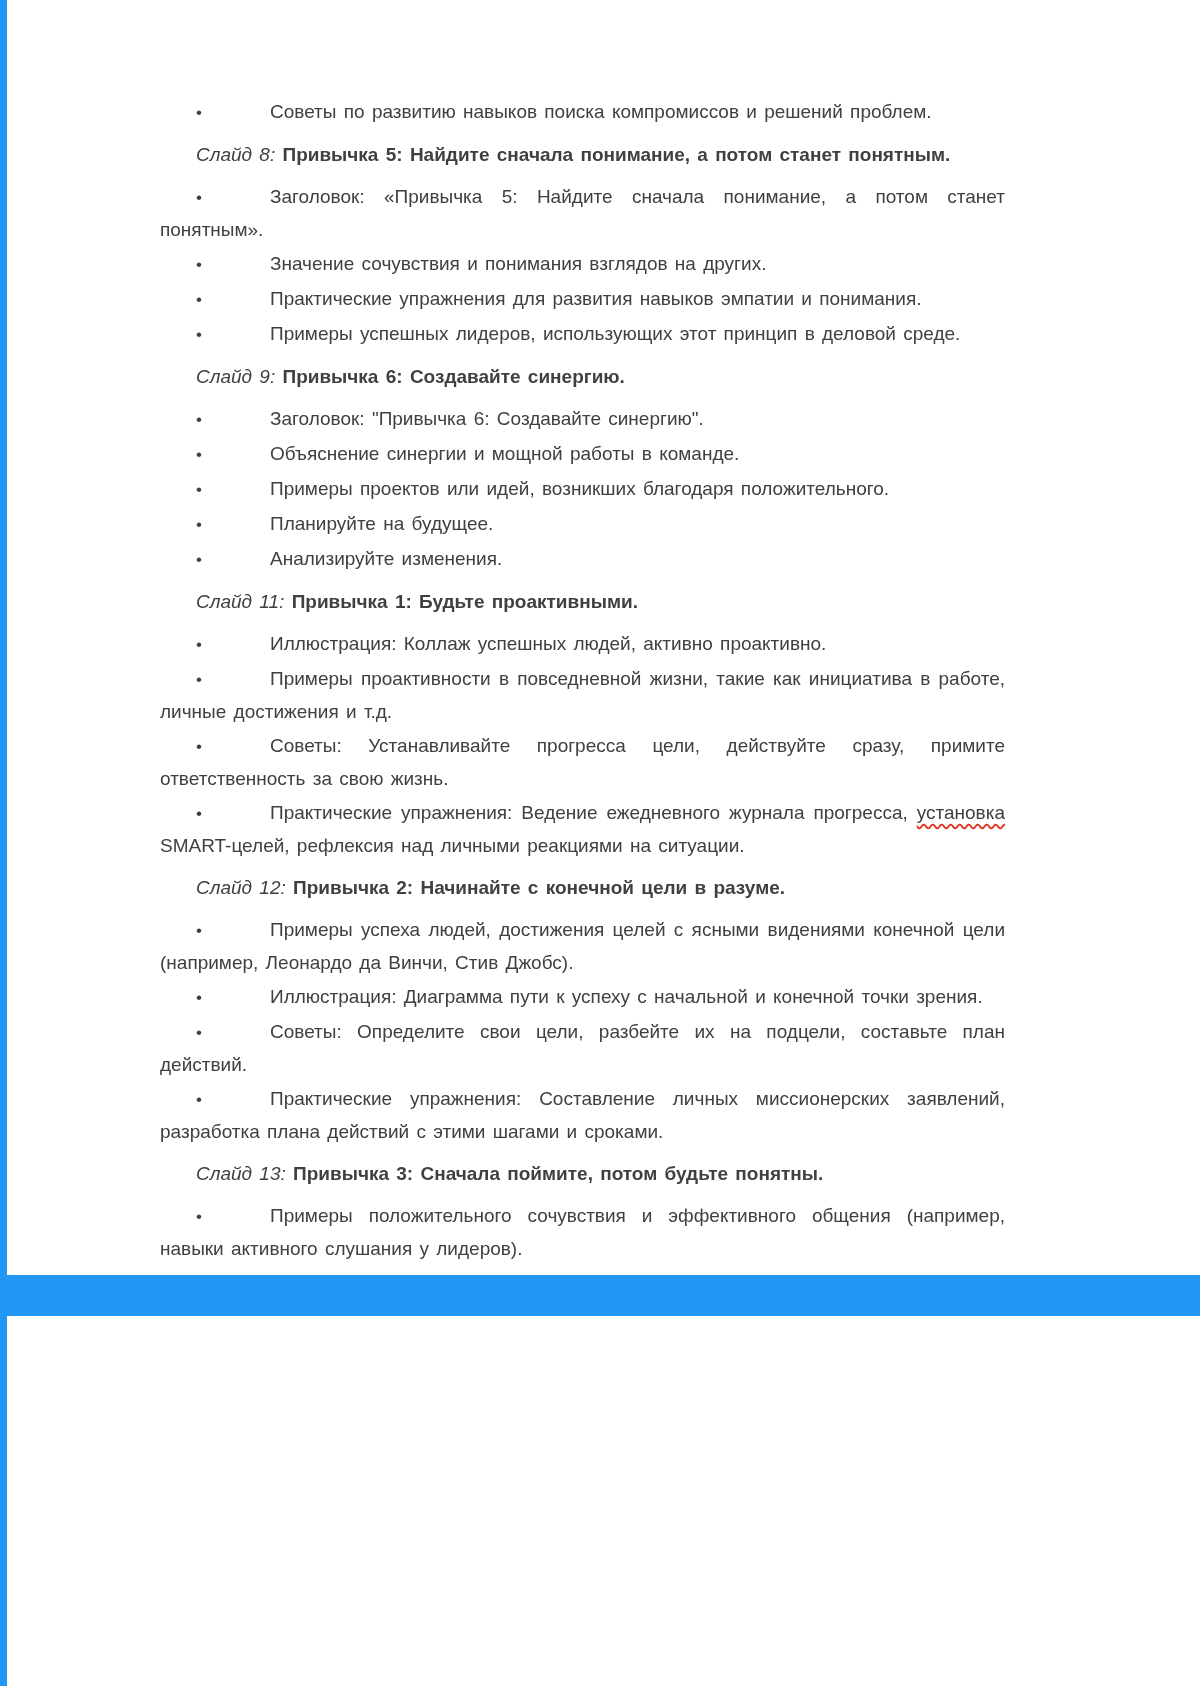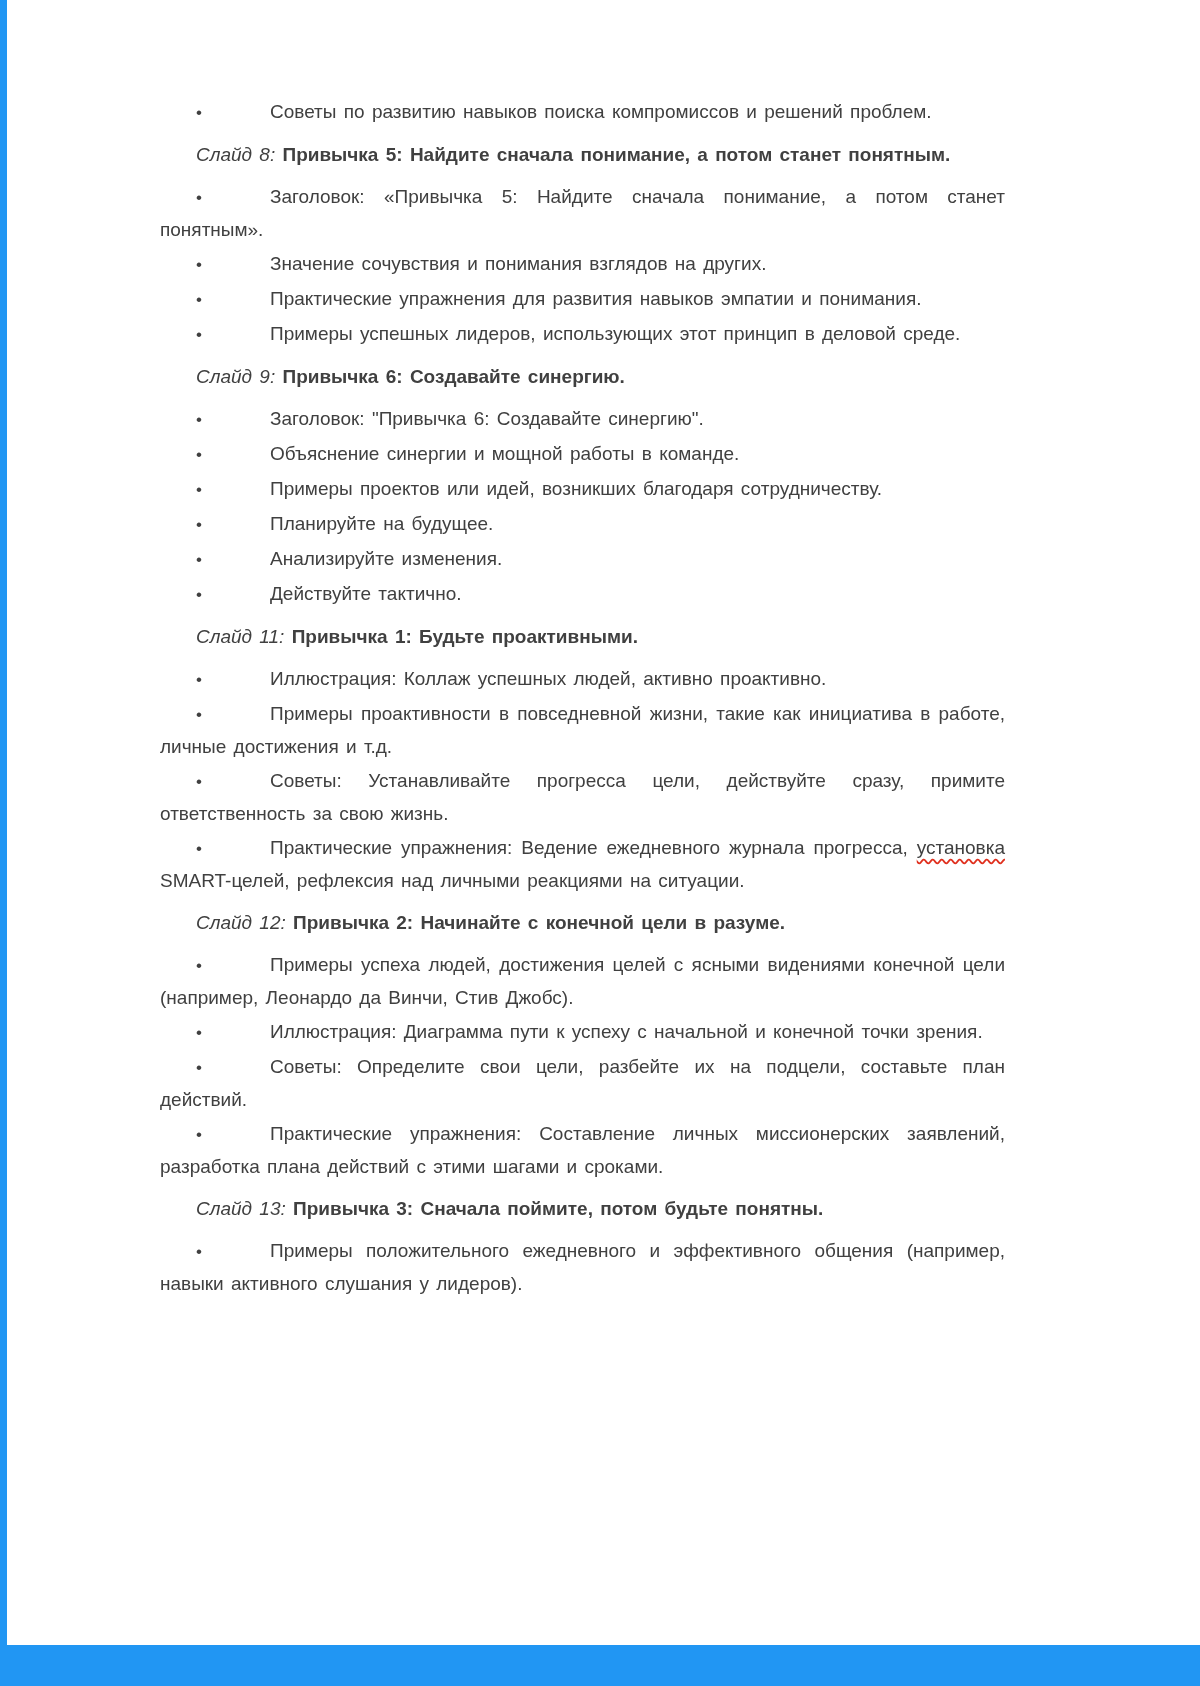--- a/index.html
+++ b/index.html
@@ -7,21 +7,21 @@
     padding: 0;
     background: #ffffff;
     width: 1200px;
     height: 1686px;
     overflow: hidden;
     font-family: "Liberation Sans", sans-serif;
   }
   .page {
     position: relative;
     width: 1200px;
-    height: 1686px;
+    height: 1316px;
     background: #ffffff;
   }
   .edge-left {
     position: absolute;
     left: 0; top: 0;
     width: 7px; height: 1686px;
     background: #2196f3;
   }
   .edge-bottom {
     position: absolute;
@@ -86,29 +86,28 @@
   <p class="para bullet-item"><span class="bullet-mark">•</span><span class="bullet-text">Практические упражнения для развития навыков эмпатии и понимания.</span></p>
 
   <p class="para bullet-item"><span class="bullet-mark">•</span><span class="bullet-text">Примеры успешных лидеров, использующих этот принцип в деловой среде.</span></p>
 
   <p class="para heading"><span class="prefix">Слайд 9: </span><span class="htext">Привычка 6: Создавайте синергию.</span></p>
 
   <p class="para bullet-item"><span class="bullet-mark">•</span><span class="bullet-text">Заголовок: "Привычка 6: Создавайте синергию".</span></p>
 
   <p class="para bullet-item"><span class="bullet-mark">•</span><span class="bullet-text">Объяснение синергии и мощной работы в команде.</span></p>
 
-  <p class="para bullet-item"><span class="bullet-mark">•</span><span class="bullet-text">Примеры проектов или идей, возникших благодаря сотрудничеству.</span></p>
+  <p class="para bullet-item"><span class="bullet-mark">•</span><span class="bullet-text">Примеры проектов или идей, возникших благодаря положительного.</span></p>
 
 
 
   <p class="para bullet-item"><span class="bullet-mark">•</span><span class="bullet-text">Планируйте на будущее.</span></p>
 
   <p class="para bullet-item"><span class="bullet-mark">•</span><span class="bullet-text">Анализируйте изменения.</span></p>
 
-  <p class="para bullet-item"><span class="bullet-mark">•</span><span class="bullet-text">Действуйте тактично.</span></p>
 
   <p class="para heading"><span class="prefix">Слайд 11: </span><span class="htext">Привычка 1: Будьте проактивными.</span></p>
 
   <p class="para bullet-item"><span class="bullet-mark">•</span><span class="bullet-text">Иллюстрация: Коллаж успешных людей, активно проактивно.</span></p>
 
   <p class="para bullet-item"><span class="bullet-mark">•</span><span class="bullet-text">Примеры проактивности в повседневной жизни, такие как инициатива в работе, личные достижения и т.д.</span></p>
 
   <p class="para bullet-item"><span class="bullet-mark">•</span><span class="bullet-text">Советы: Устанавливайте прогресса цели, действуйте сразу, примите ответственность за свою жизнь.</span></p>
 
   <p class="para bullet-item"><span class="bullet-mark">•</span><span class="bullet-text"><span>Практические упражнения: Ведение ежедневного журнала прогресса, </span><span class="spell-error">установка</span><span> SMART-целей, рефлексия над личными реакциями на ситуации.</span></span></p>
@@ -118,15 +117,15 @@
   <p class="para bullet-item"><span class="bullet-mark">•</span><span class="bullet-text">Примеры успеха людей, достижения целей с ясными видениями конечной цели (например, Леонардо да Винчи, Стив Джобс).</span></p>
 
   <p class="para bullet-item"><span class="bullet-mark">•</span><span class="bullet-text">Иллюстрация: Диаграмма пути к успеху с начальной и конечной точки зрения.</span></p>
 
   <p class="para bullet-item"><span class="bullet-mark">•</span><span class="bullet-text">Советы: Определите свои цели, разбейте их на подцели, составьте план действий.</span></p>
 
   <p class="para bullet-item"><span class="bullet-mark">•</span><span class="bullet-text">Практические упражнения: Составление личных миссионерских заявлений, разработка плана действий с этими шагами и сроками.</span></p>
 
   <p class="para heading"><span class="prefix">Слайд 13: </span><span class="htext">Привычка 3: Сначала поймите, потом будьте понятны.</span></p>
 
-  <p class="para bullet-item"><span class="bullet-mark">•</span><span class="bullet-text">Примеры положительного ежедневного и эффективного общения (например, навыки активного слушания у лидеров).</span></p>
+  <p class="para bullet-item"><span class="bullet-mark">•</span><span class="bullet-text">Примеры положительного сочувствия и эффективного общения (например, навыки активного слушания у лидеров).</span></p>
 </div>
 </div>
 
 </body></html>

